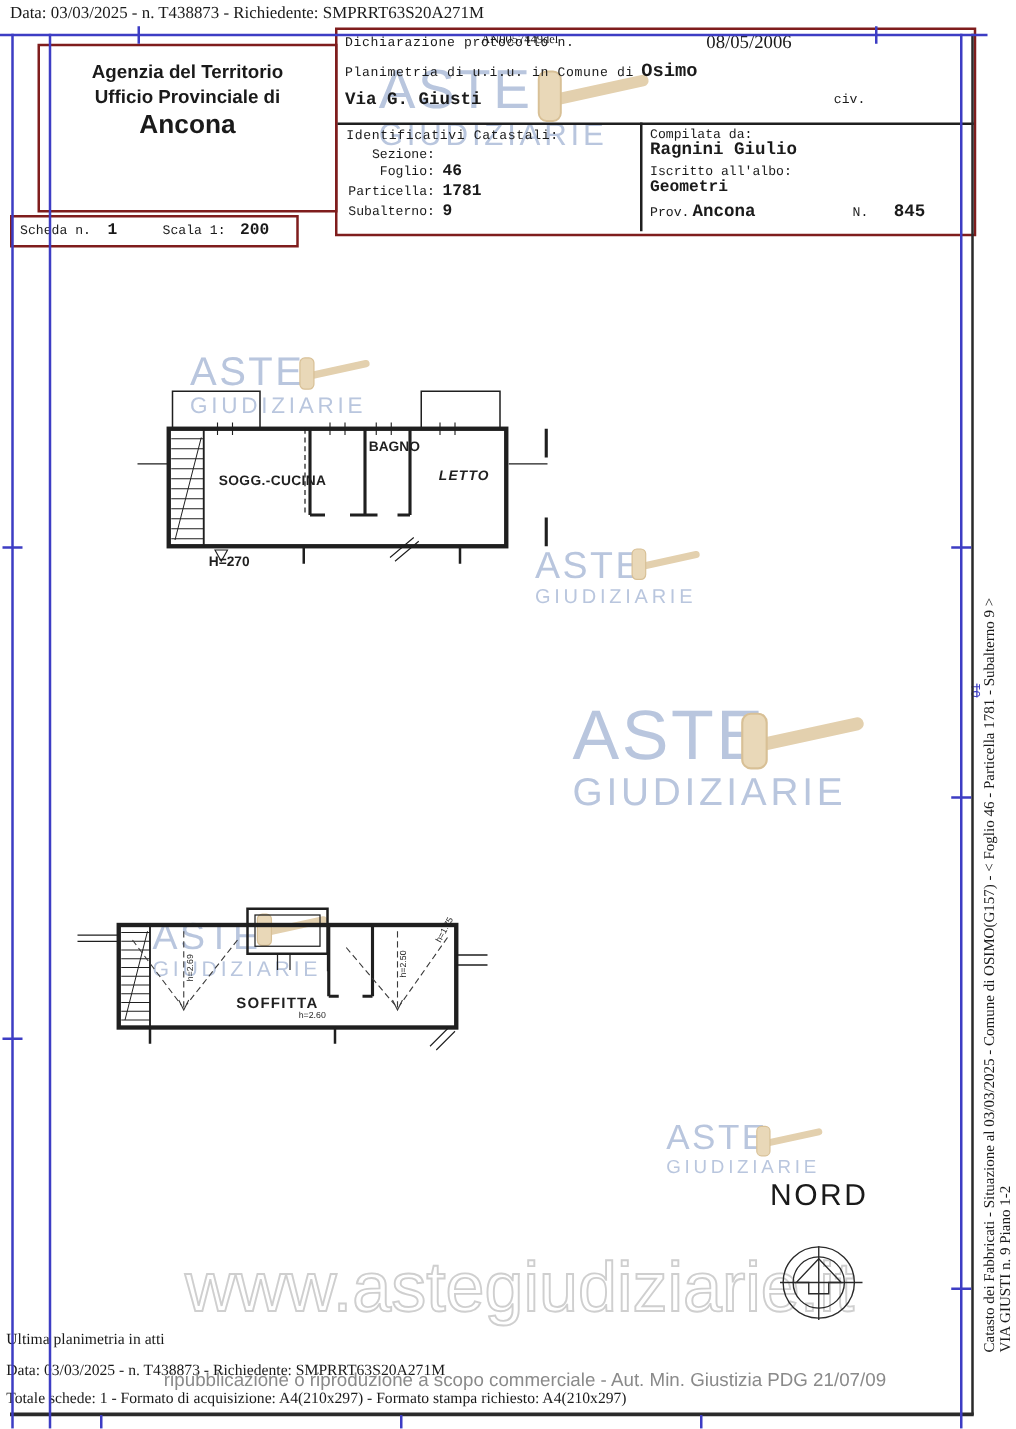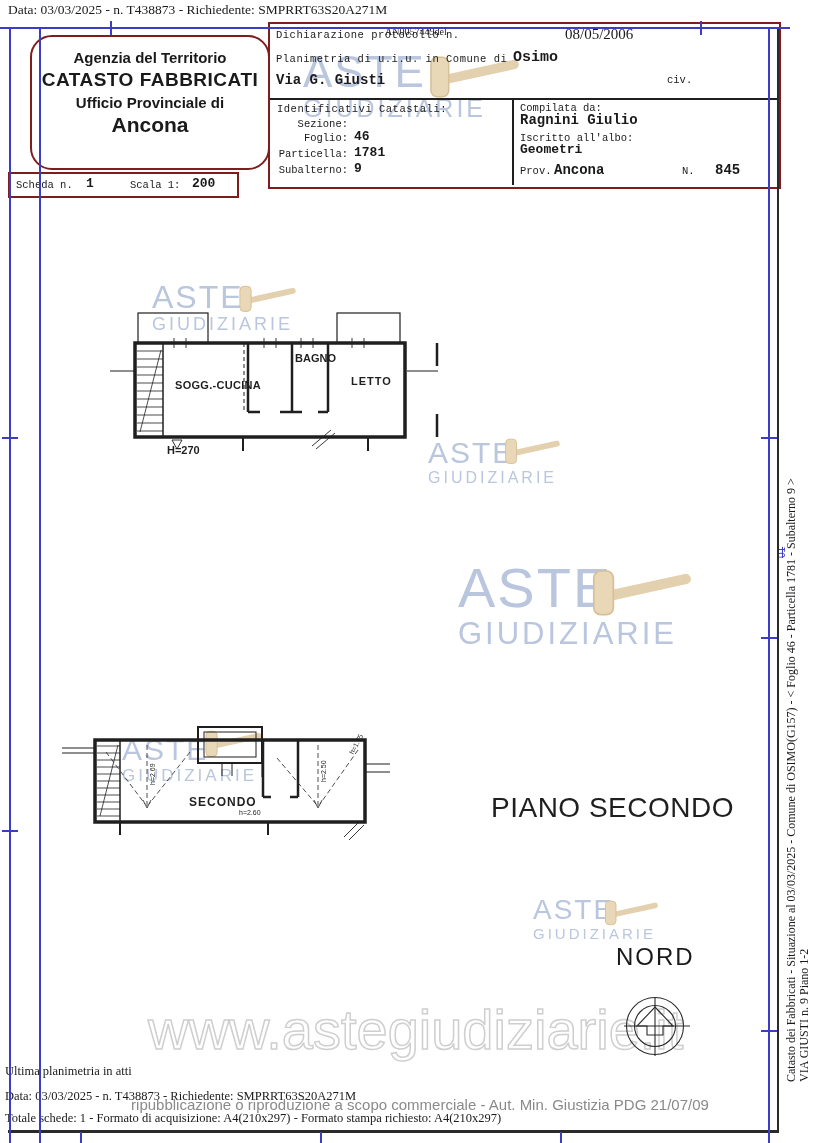--- a/index.html
+++ b/index.html
@@ -100,24 +100,23 @@
   <div class="bl" style="left:761px;top:437px;width:16px;height:2px;"></div>
   <div class="bl" style="left:761px;top:637px;width:16px;height:2px;"></div>
   <div class="bl" style="left:761px;top:1030px;width:16px;height:2px;"></div>
   <div class="bl" style="left:80px;top:1132px;width:2px;height:11px;"></div>
   <div class="bl" style="left:320px;top:1132px;width:2px;height:11px;"></div>
   <div class="bl" style="left:560px;top:1132px;width:2px;height:11px;"></div>
 
   <div class="blk" style="left:777px;top:27px;width:2px;height:1105px;"></div>
   <div class="blk" style="left:8px;top:1130px;width:771px;height:3px;"></div>
 
-  <div class="abs box" style="left:30px;top:35px;width:236px;height:131px;z-index:2;border-radius:22px;">
+  <div class="abs box" style="left:30px;top:35px;width:236px;height:131px;z-index:2;">
     <div style="text-align:center;padding-top:12px;">
       <div style="font-size:15px;font-weight:700;">Agenzia del Territorio</div>
-      <div style="font-size:19px;font-weight:700;margin-top:3px;letter-spacing:0.5px;">CATASTO FABBRICATI</div>
       <div style="font-size:15px;font-weight:700;margin-top:3px;">Ufficio Provinciale di</div>
       <div style="font-size:21px;font-weight:700;margin-top:2px;">Ancona</div>
     </div>
   </div>
 
   <div class="abs box" style="left:268px;top:22px;width:509px;height:163px;z-index:2;">
     <div class="abs mono" style="left:6px;top:5px;font-size:10.5px;letter-spacing:0.5px;">Dichiarazione protocollo n.</div>
     <div class="abs serif" style="left:115px;top:2px;font-size:10px;">
       <span>AN0057449</span><span>del</span>
     </div>
@@ -179,21 +178,21 @@
 
       <path d="M174,338 v10 M186,338 v10 M264,338 v10 M276,338 v10 M301,338 v10 M313,338 v10 M352,338 v10 M364,338 v10" stroke-width="0.9"></path>
 
       <path d="M243,437 v14 M368,437 v14" stroke-width="2"></path>
       <path d="M312,446 L331,430 M316,449 L335,433" stroke-width="0.9"></path>
       <path d="M172,440 L182,440 L177,449 Z" stroke-width="0.9"></path>
     </g>
   </svg>
   <div class="planlabel" style="left:175px;top:379px;font-size:11px;font-weight:600;letter-spacing:0.3px;">SOGG.-CUCINA</div>
   <div class="planlabel" style="left:295px;top:352px;font-size:11px;font-weight:600;">BAGNO</div>
-  <div class="planlabel" style="left:351px;top:375px;font-size:11px;font-weight:600;letter-spacing:1px;">LETTO</div>
+  <div class="planlabel" style="left:351px;top:375px;font-size:11px;font-weight:600;letter-spacing:1px;font-style:italic;">LETTO</div>
   <div class="planlabel" style="left:167px;top:444px;font-size:11px;font-weight:600;">H=270</div>
 
   <svg style="left:55px;top:720px;" width="345" height="125" viewBox="55 720 345 125">
     <g stroke="#1f1f1f" fill="none">
 
       <rect x="95" y="740" width="270" height="82" stroke-width="3.5"></rect>
 
       <rect x="198" y="727" width="64" height="36" stroke-width="2"></rect>
       <rect x="204" y="732" width="52" height="25" stroke-width="1"></rect>
       <path d="M222,763 v13 M232,763 v13 M247,763 h15 M262,763 v14" stroke-width="1"></path>
@@ -213,26 +212,25 @@
         <line x1="358" y1="750" x2="320" y2="804"></line>
       </g>
       <path d="M143,800 L147,808 L151,800 M314,800 L318,808 L322,800" stroke="#3a3a3a" stroke-width="0.9"></path>
 
       <path d="M62,748 h33 M62,753 h33" stroke-width="1"></path>
       <path d="M365,764 h25 M365,772 h25" stroke-width="1.2"></path>
       <path d="M120,822 v13 M268,822 v13" stroke-width="2"></path>
       <path d="M344,837 L359,822 M349,840 L364,825" stroke-width="0.9"></path>
     </g>
   </svg>
-  <div class="planlabel" style="left:189px;top:795px;font-size:12px;font-weight:600;letter-spacing:1px;">SECONDO</div>
+  <div class="planlabel" style="left:189px;top:795px;font-size:12px;font-weight:600;letter-spacing:1px;">SOFFITTA</div>
   <div class="planlabel rot" style="left:149px;top:785px;font-size:7px;">h=2.69</div>
   <div class="planlabel rot" style="left:320px;top:782px;font-size:7px;">h=2.50</div>
   <div class="planlabel" style="left:348px;top:752px;font-size:7px;transform:rotate(-62deg);transform-origin:0 0;">h=1.75</div>
   <div class="planlabel" style="left:239px;top:809px;font-size:7px;">h=2.60</div>
-  <div class="planlabel" style="left:491px;top:792px;font-size:28px;letter-spacing:0.5px;">PIANO SECONDO</div>
 
   <div class="abs label" style="left:616px;top:943px;font-size:24px;letter-spacing:2px;z-index:3;">NORD</div>
   <svg style="left:612px;top:993px;z-index:3;" width="86" height="68" viewBox="612 993 86 68">
     <g stroke="#2a2a2a" stroke-width="1.1" fill="none">
       <circle cx="655" cy="1026" r="28.5"></circle>
       <circle cx="655" cy="1026" r="20.5"></circle>
       <line x1="655" y1="997" x2="655" y2="1056"></line>
       <line x1="624" y1="1026" x2="690" y2="1026"></line>
       <path d="M655,1007 L673,1026 L663,1026 L663,1035 L647,1035 L647,1026 L637,1026 Z"></path>
     </g>

